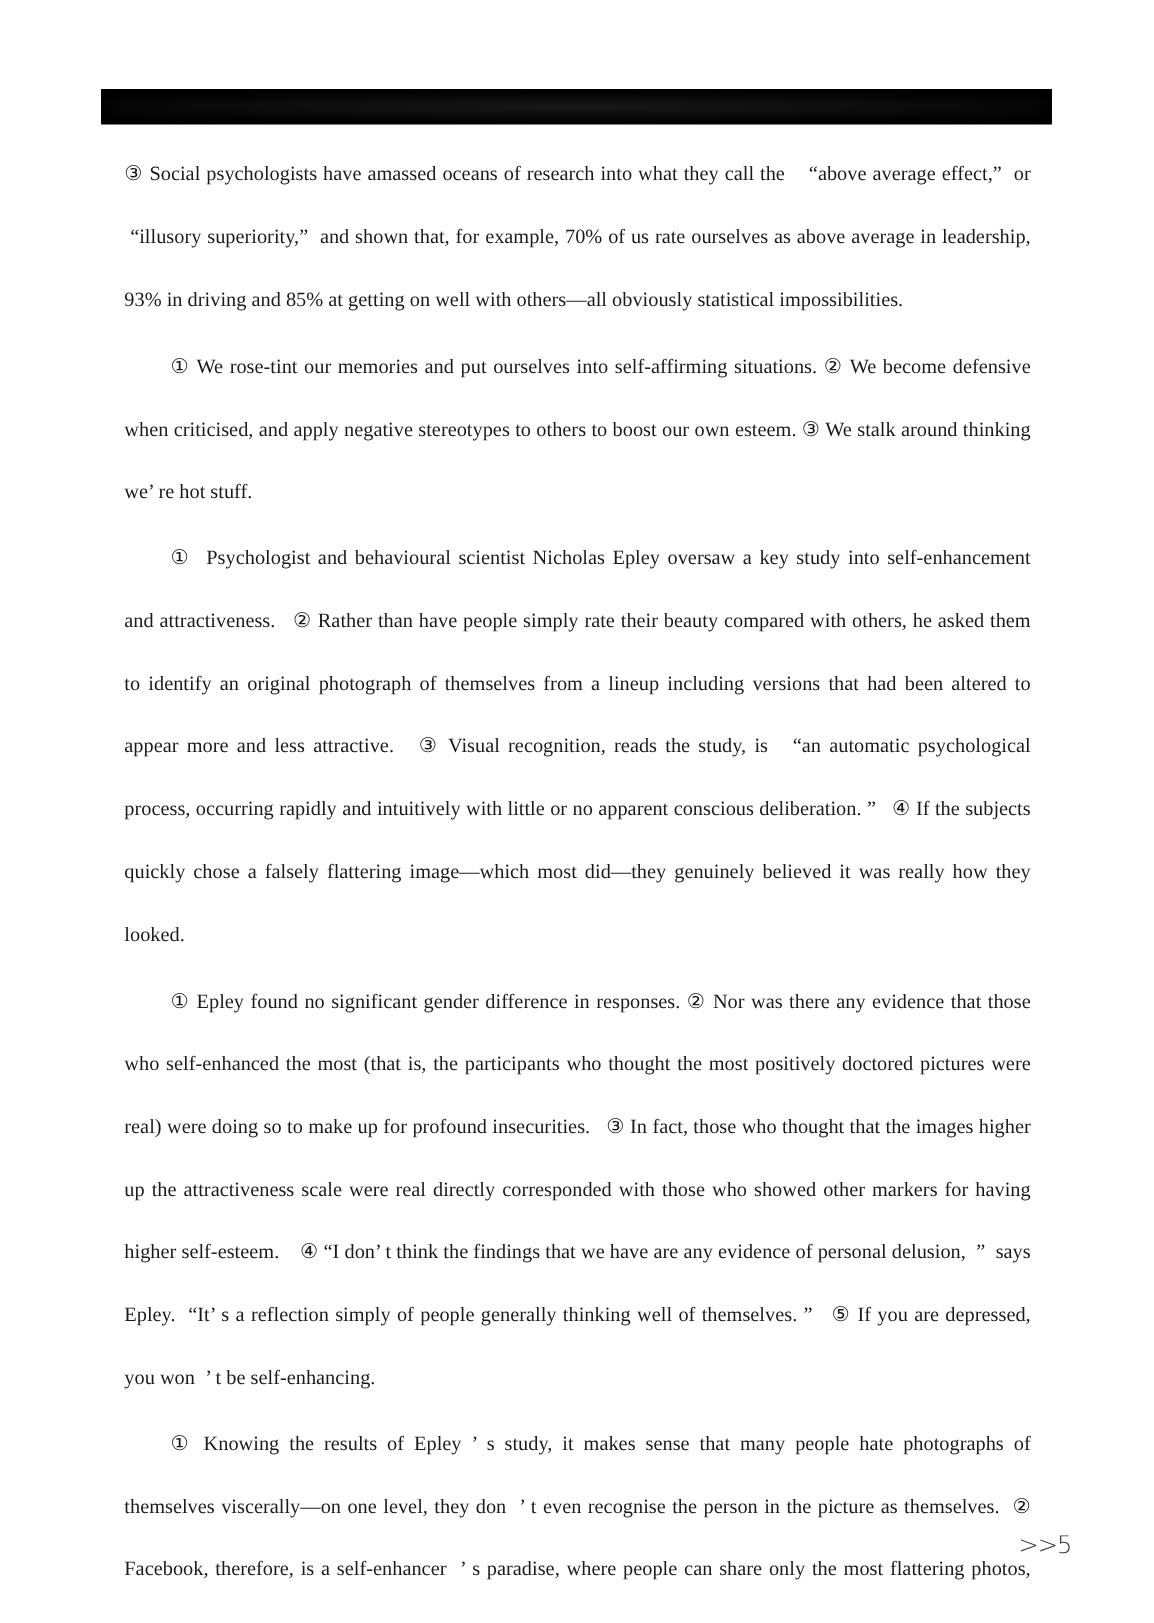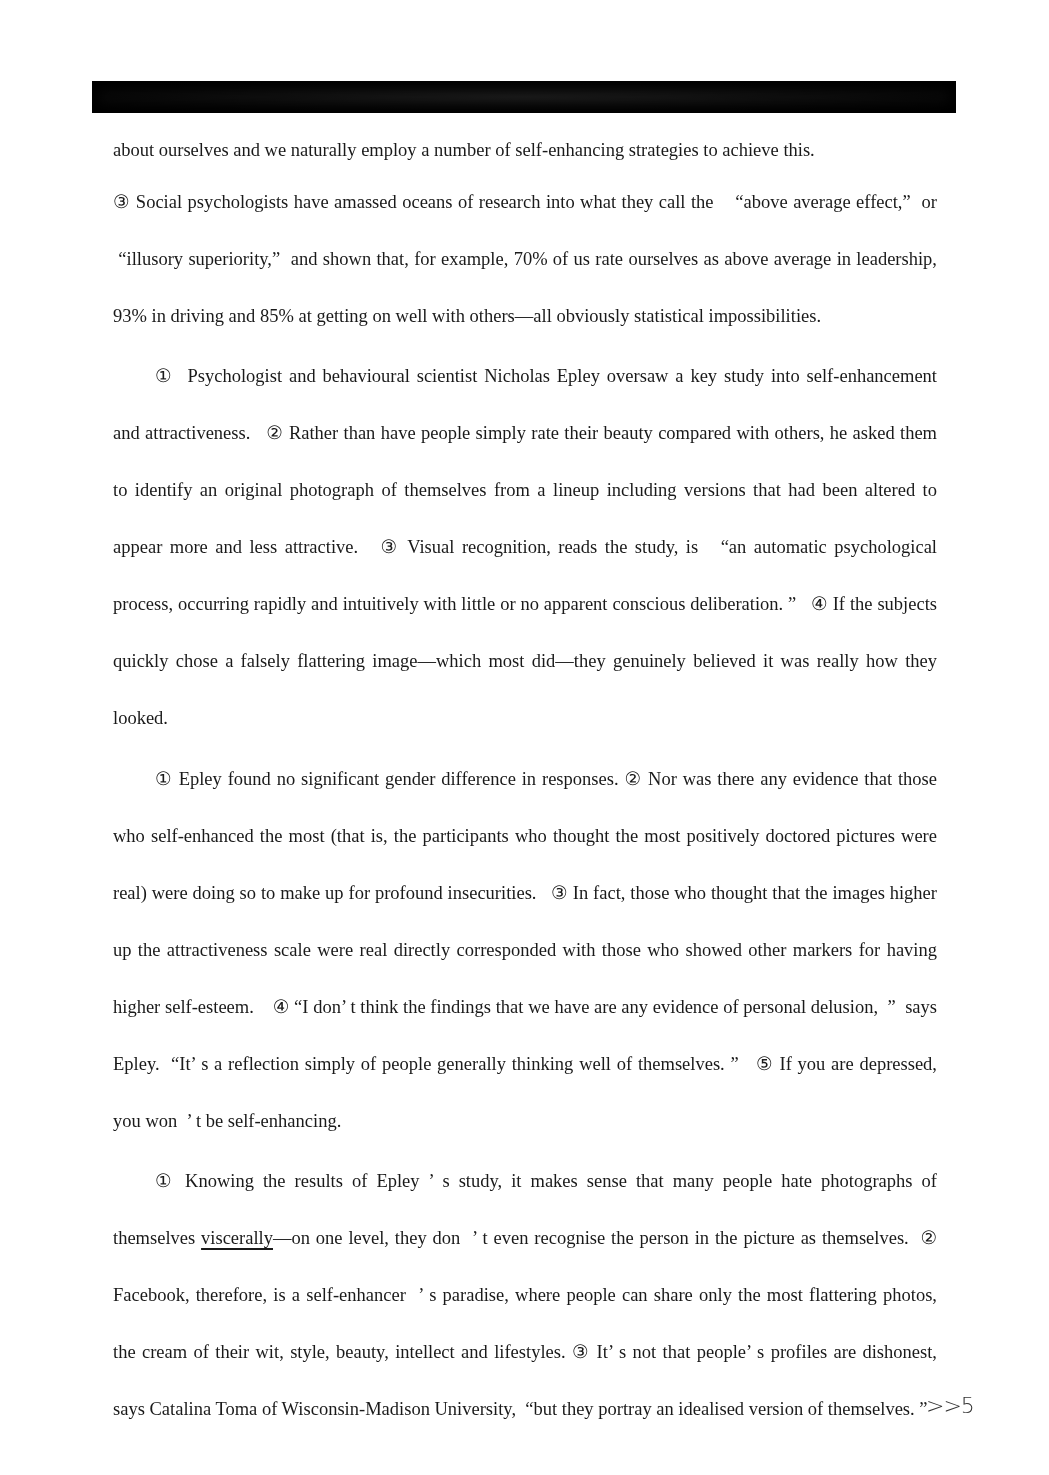--- a/index.html
+++ b/index.html
@@ -11,33 +11,33 @@
     background-image: radial-gradient(ellipse at center, #1c1c1c 0%, #0a0a0a 60%, #000 100%);
   }
   .content {
     position: absolute; left: 113px; top: 131px; width: 824px;
     font-family: "Liberation Serif", "DejaVu Serif", serif;
     font-size: 18.5px; color: #1a1a1a;
   }
   .para { margin: 0 0 3.5px 0; line-height: 57px; text-align: justify; }
   .para.indent { text-indent: 42px; }
   .para.first { line-height: 39px; }
-  .u { text-decoration: underline; text-underline-offset: 4px; text-decoration-thickness: 1.5px; }
+  .u { text-underline-offset: 4px; text-decoration-thickness: 1.5px; }
   .page-num {
     position: absolute; left: 926px; top: 1393px;
     font-family: "DejaVu Sans", sans-serif; font-size: 22px; font-weight: 200;
     color: #333; letter-spacing: -1px;
   }
 </style>
 </head>
 <body>
 
 <div class="header-bar"></div>
 
 <div class="content">
-  <p class="para first">about ourselves and we naturally employ a number of self-enhancing strategies to achieve this.</p>
   <p class="para">③ Social psychologists have amassed oceans of research into what they call the &nbsp;&nbsp;&nbsp;“above average effect,” &nbsp;or &nbsp;“illusory superiority,” &nbsp;and shown that, for example, 70% of us rate ourselves as above average in leadership, 93% in driving and 85% at getting on well with others—all obviously statistical impossibilities.</p>
+  <p class="para indent">① We rose-tint our memories and put ourselves into self-affirming situations. ② We become defensive when criticised, and apply negative stereotypes to others to boost our own esteem. ③ We stalk around thinking we’ re hot stuff.</p>
   <p class="para indent">① &nbsp;Psychologist and behavioural scientist Nicholas Epley oversaw a key study into self-enhancement and attractiveness. &nbsp;&nbsp;② Rather than have people simply rate their beauty compared with others, he asked them to identify an original photograph of themselves from a lineup including versions that had been altered to appear more and less attractive. &nbsp;&nbsp;③ Visual recognition, reads the study, is &nbsp;&nbsp;“an automatic psychological process, occurring rapidly and intuitively with little or no apparent conscious deliberation. ” &nbsp;&nbsp;④ If the subjects quickly chose a falsely flattering image—which most did—they genuinely believed it was really how they looked.</p>
   <p class="para indent">① Epley found no significant gender difference in responses. ② Nor was there any evidence that those who self-enhanced the most (that is, the participants who thought the most positively doctored pictures were real) were doing so to make up for profound insecurities. &nbsp;&nbsp;③ In fact, those who thought that the images higher up the attractiveness scale were real directly corresponded with those who showed other markers for having higher self-esteem. &nbsp;&nbsp;&nbsp;④ “I don’ t think the findings that we have are any evidence of personal delusion, &nbsp;” &nbsp;says Epley. &nbsp;“It’ s a reflection simply of people generally thinking well of themselves. ” &nbsp;&nbsp;⑤ If you are depressed, you won &nbsp;’ t be self-enhancing.</p>
   <p class="para indent"><span>① Knowing the results of Epley ’ s study, it makes sense that many people hate photographs of themselves </span><span class="u">viscerally</span><span>—on one level, they don &nbsp;’ t even recognise the person in the picture as themselves. &nbsp;② Facebook, therefore, is a self-enhancer &nbsp;’ s paradise, where people can share only the most flattering photos, the cream of their wit, style, beauty, intellect and lifestyles. ③ It’ s not that people’ s profiles are dishonest, says Catalina Toma of Wisconsin-Madison University, &nbsp;“but they portray an idealised version of themselves. ”</span></p>
 </div>
 
 <div class="page-num">&gt;&gt;5</div>
 
 </body></html>

